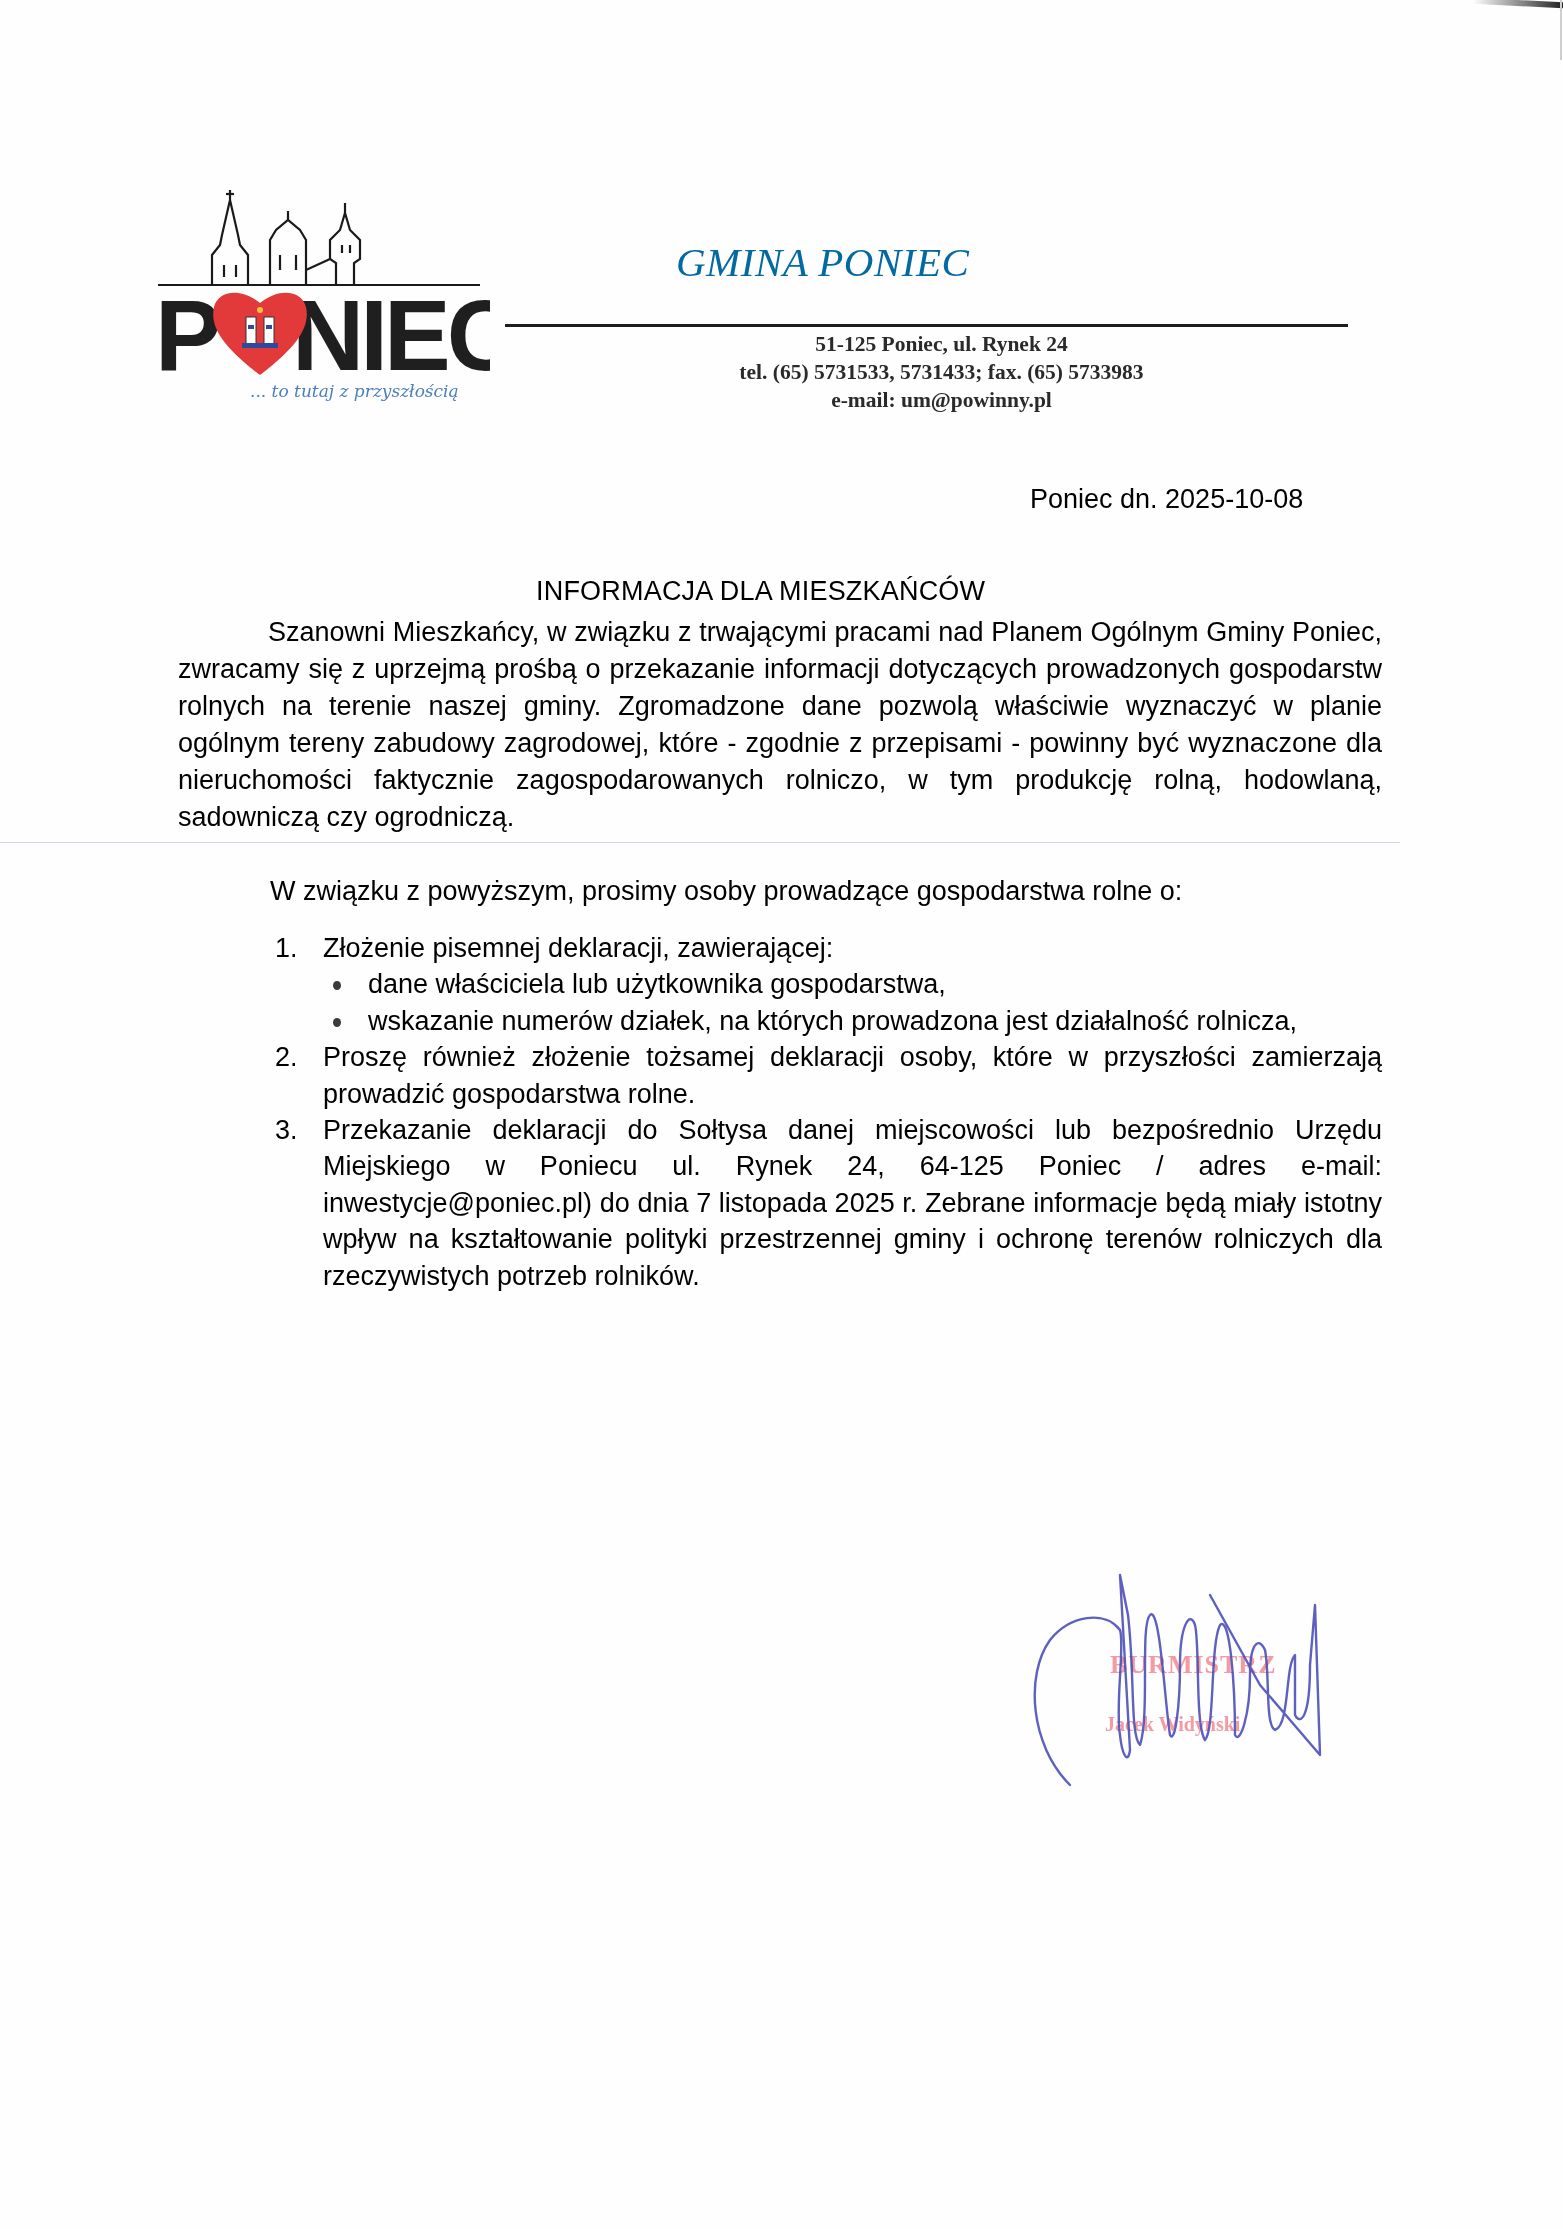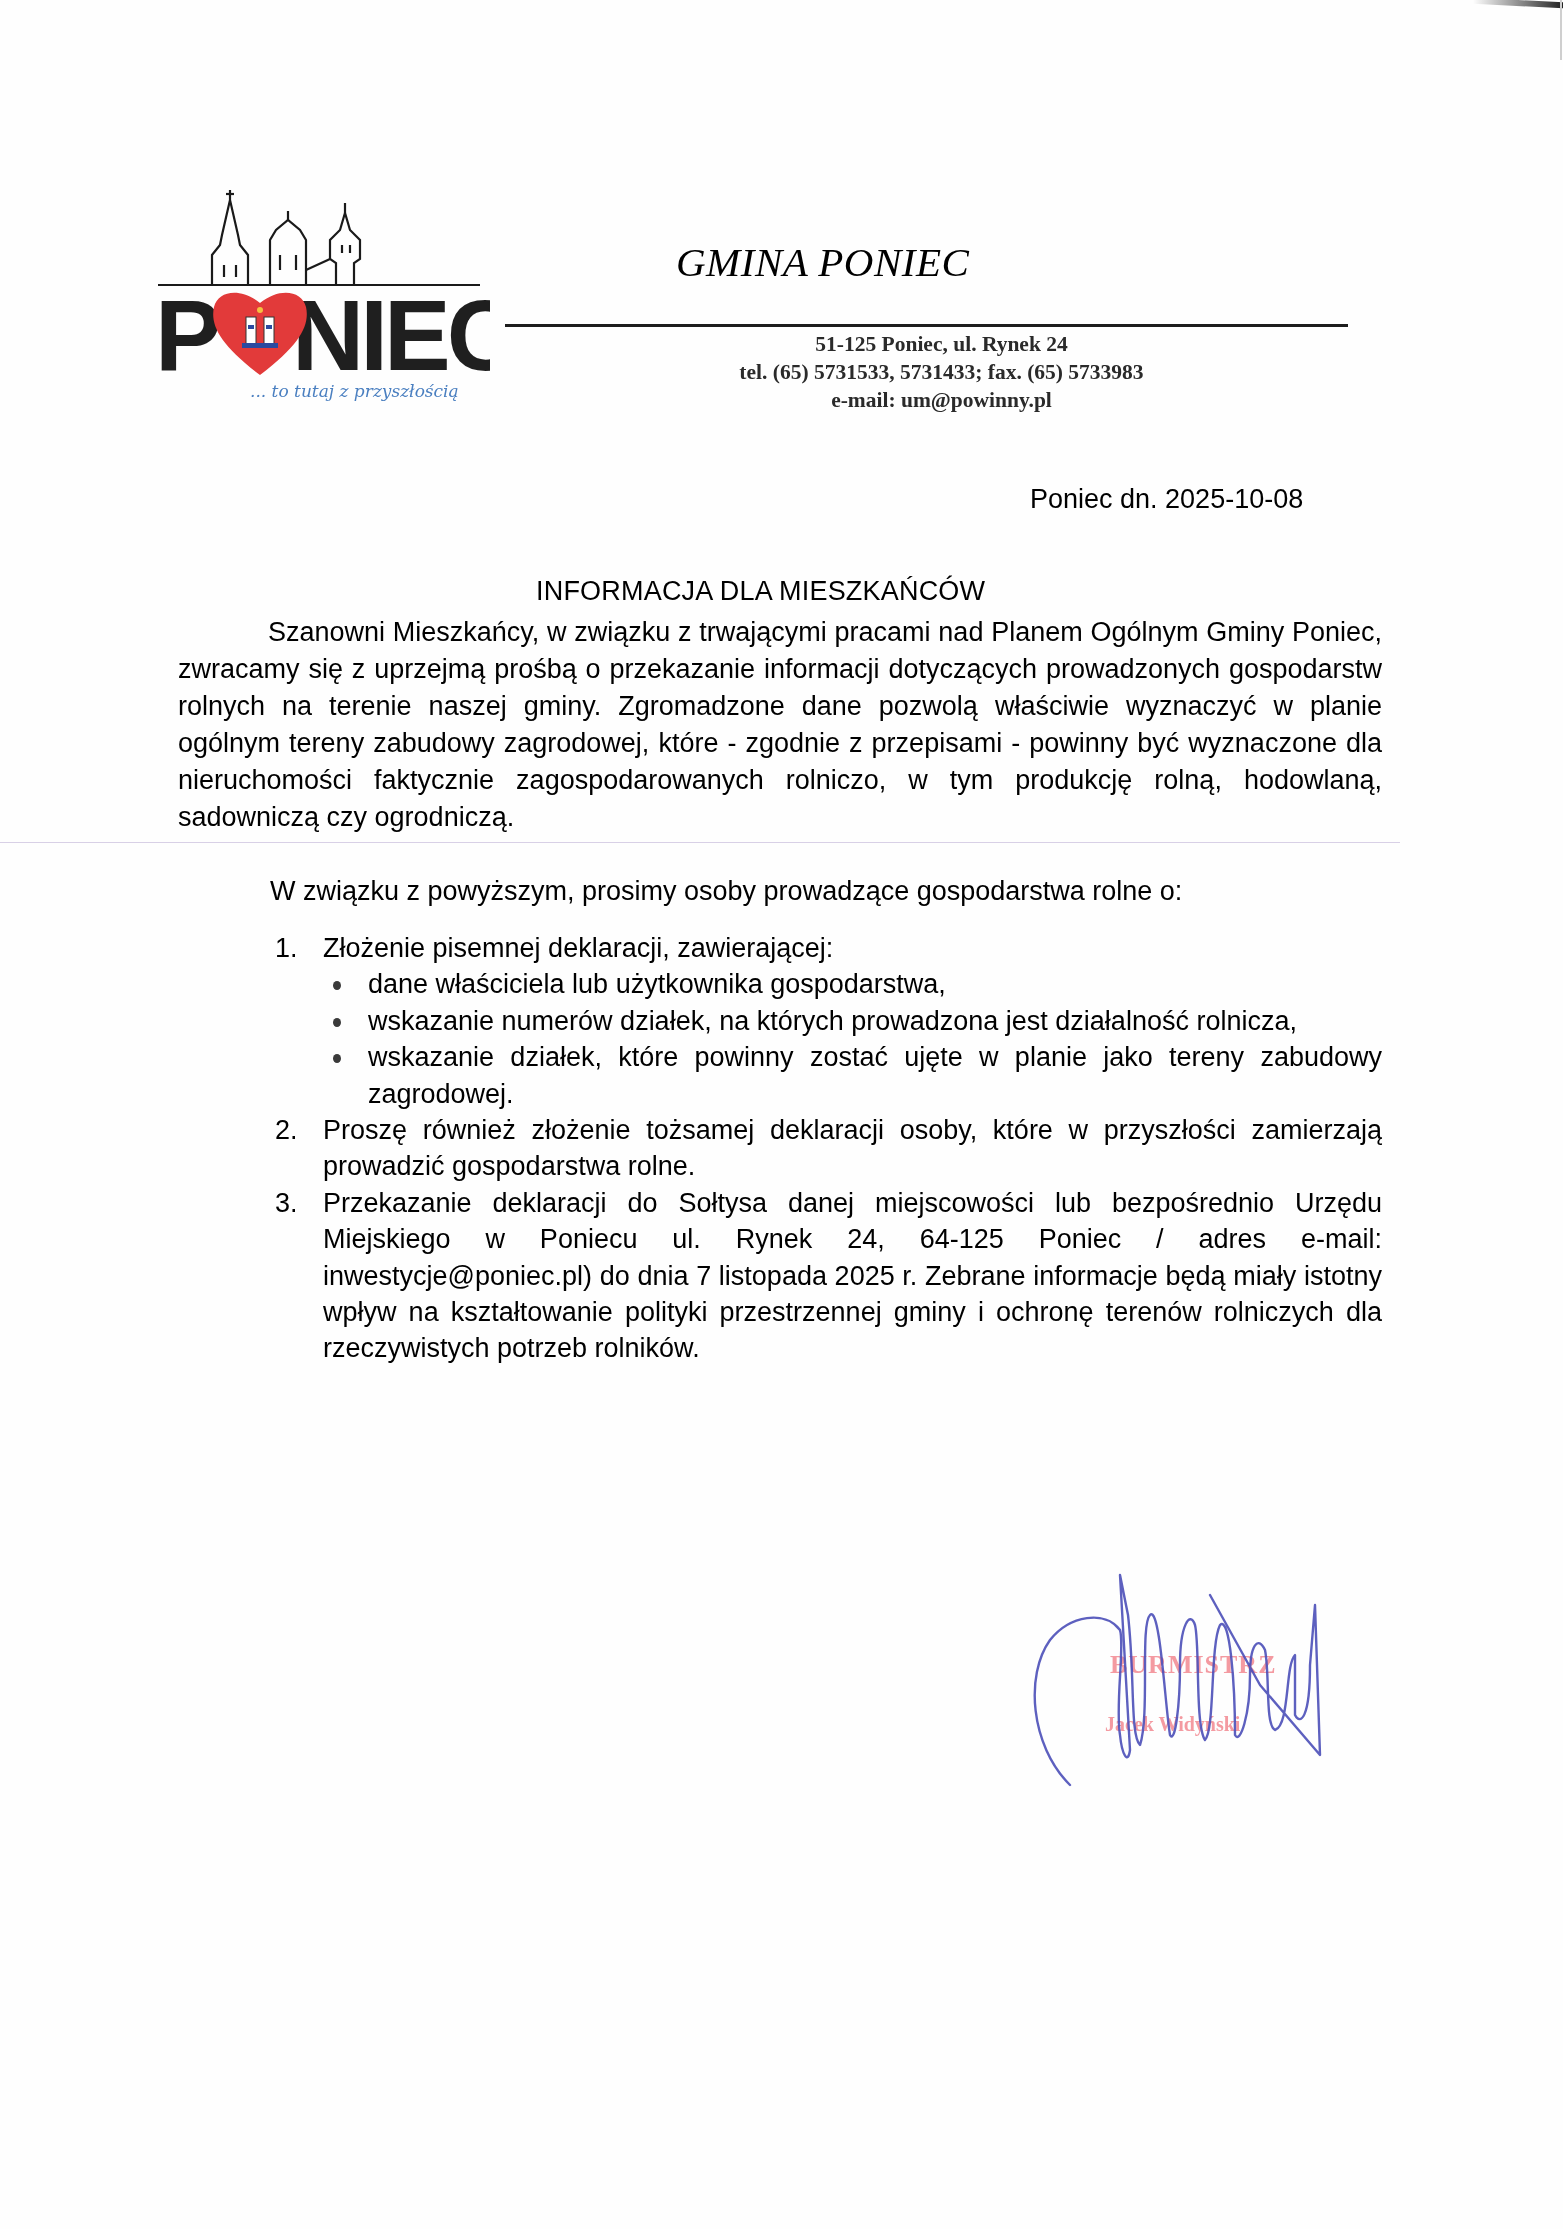--- a/index.html
+++ b/index.html
@@ -6,21 +6,21 @@
   body { width: 1563px; height: 2229px; position: relative; overflow: hidden; color: #1c1c1c; }
   .page { position: absolute; left: 0; top: 0; width: 1563px; height: 2229px; background: #fefefe; }
   .corner-smudge { position: absolute; right: 0; top: 0; width: 90px; height: 6px; background: linear-gradient(90deg, rgba(0,0,0,0), #222); transform: skewY(3deg); }
   .right-edge { position: absolute; right: 1px; top: 0; width: 2px; height: 60px; background: #cfcfcf; }
 
   
   .logo { position: absolute; left: 150px; top: 185px; width: 340px; height: 230px; }
   .logo svg { width: 100%; height: 100%; }
 
   
-  .org-title { position: absolute; left: 676px; top: 238px; font-family: "Liberation Serif", serif; font-style: italic; font-size: 41px; color: #000000; letter-spacing: 0.5px; }
+  .org-title { position: absolute; left: 676px; top: 238px; font-family: "Liberation Serif", serif; font-style: italic; font-size: 41px; color: #0369a1; letter-spacing: 0.5px; }
   .header-rule { position: absolute; left: 505px; top: 324px; width: 843px; height: 3px; background: #1d1d1d; }
   .address { position: absolute; left: 505px; top: 330px; width: 843px; text-align: center; font-family: "Liberation Serif", serif; font-weight: bold; font-size: 21.5px; line-height: 28px; color: #2a2a2a; }
   .address div { margin-left: 30px; }
 
   
   .body-text { font-family: "Liberation Sans", sans-serif; color: #000000; font-size: 27px; }
   .date { position: absolute; left: 1030px; top: 484px; font-size: 27px; }
   .heading { position: absolute; left: 536px; top: 576px; font-size: 27px; letter-spacing: 0.2px; text-align: center; }
   .para { position: absolute; left: 178px; top: 614px; width: 1204px; line-height: 37px; text-align: justify; }
   .para .indent { display: inline-block; width: 90px; }
@@ -107,21 +107,20 @@
 
   <div class="intro body-text">W związku z powyższym, prosimy osoby prowadzące gospodarstwa rolne o:</div>
 
   <div class="list body-text">
     <div class="num-item">
       <span class="num">1.</span>
       <span>Złożenie pisemnej deklaracji, zawierającej:</span>
       <ul class="bullets">
         <li class="bullet-item"><span class="dot"></span><span>dane właściciela lub użytkownika gospodarstwa,</span></li>
         <li class="bullet-item"><span class="dot"></span><span>wskazanie numerów działek, na których prowadzona jest działalność rolnicza,</span></li>
-        <li class="bullet-item"><span class="dot"></span><span>wskazanie działek, które powinny zostać ujęte w planie jako tereny zabudowy zagrodowej.</span></li>
       </ul>
     </div>
     <div class="num-item">
       <span class="num">2.</span>
       <span>Proszę również złożenie tożsamej deklaracji osoby, które w przyszłości zamierzają prowadzić gospodarstwa rolne.</span>
     </div>
     <div class="num-item">
       <span class="num">3.</span>
       <span>Przekazanie deklaracji do Sołtysa danej miejscowości lub bezpośrednio Urzędu Miejskiego w Poniecu ul. Rynek 24, 64-125 Poniec / adres e-mail: inwestycje@poniec.pl) do dnia 7 listopada 2025 r. Zebrane informacje będą miały istotny wpływ na kształtowanie polityki przestrzennej gminy i ochronę terenów rolniczych dla rzeczywistych potrzeb rolników.</span>
     </div>

